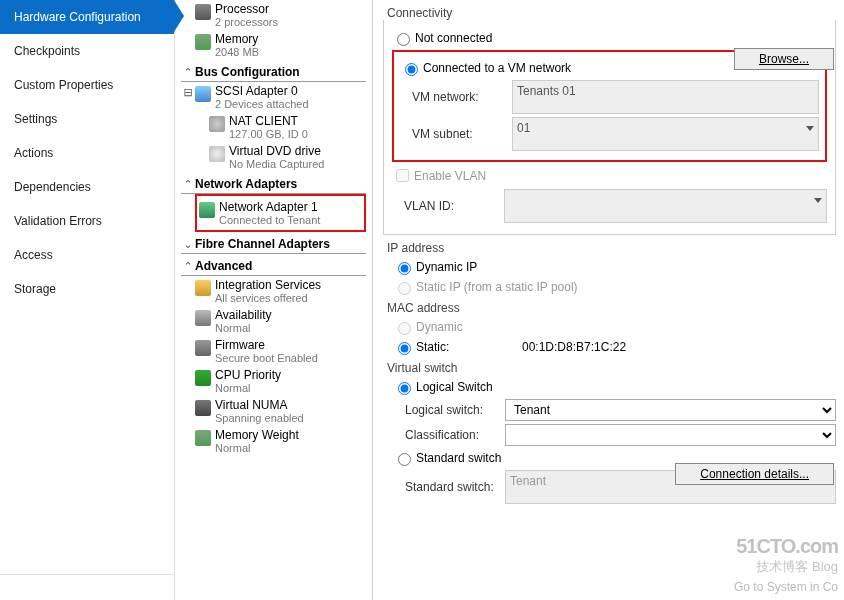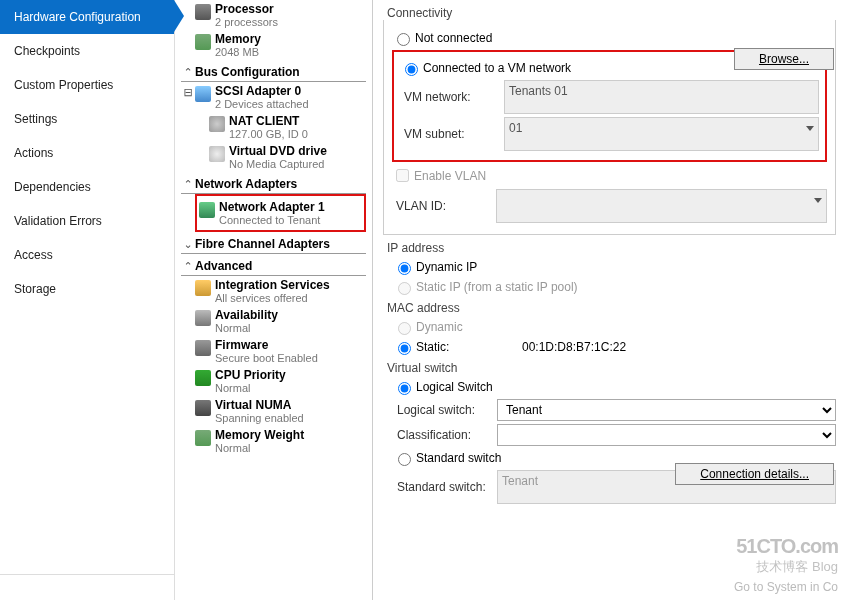--- a/index.html
+++ b/index.html
@@ -22,35 +22,35 @@
 .icon.proc { background:linear-gradient(#888,#555);}
 .icon.scsi { background:linear-gradient(#8cf,#48c);}
 .icon.disk { background:radial-gradient(circle,#ccc,#999);}
 .icon.dvd { background:radial-gradient(circle,#eee,#bbb);}
 .icon.nic { background:linear-gradient(#6c8,#385);}
 .icon.srv { background:linear-gradient(#fc6,#c93);}
 .icon.av { background:linear-gradient(#bbb,#777);}
 .icon.fw { background:linear-gradient(#999,#666);}
 .icon.cpu { background:linear-gradient(#3a3,#282);}
 .icon.numa { background:linear-gradient(#777,#444);}
-.tree-text .t { color:#000;font-weight:bold; }
+.tree-text .t { color:#000; }
 .tree-text .s { color:#777; font-size:11px; }
 .sect-head { font-weight:bold; border-bottom:1px solid #999; padding:2px 0 2px 0; margin-top:2px; display:flex; align-items:center;}
 .sect-head .tw { font-weight:normal; }
 .indent1 { margin-left:14px; }
 .indent2 { margin-left:28px; }
 .hilite { border:2px solid #d11; padding:4px 2px !important; }
 
 
 .right { flex:1; position:relative; padding:0 8px 8px 10px; background:#fff; overflow:hidden;}
 legend, .grouplbl { color:#444; padding:0 4px;}
 .grouplbl { margin:6px 0 4px 0; }
 .row { display:flex; align-items:center; margin:3px 0; }
 .row .lbl { width:100px; color:#333; }
-.row .lbl.ind { margin-left:4px; width:100px;}
+.row .lbl.ind { margin-left:12px; width:100px;}
 .row .val { flex:1; }
 input[type=text], select { width:100%; height:22px; border:1px solid #aaa; padding:0 4px; background:#fff;}
 input[disabled], select[disabled] { background:#eee; color:#777;}
 .ro { background:#eee; border:1px solid #ccc; height:34px; line-height:20px; padding:0 4px; color:#555; position:relative;}
 .ro.drop::after { content:""; position:absolute; right:4px; top:8px; border-left:4px solid transparent; border-right:4px solid transparent; border-top:5px solid #555;}
 .radio-row, .chk-row { display:flex; align-items:center; margin:4px 0;}
 .radio-row input, .chk-row input { margin-right:5px;}
 .btn { height:22px; padding:0 24px; border:1px solid #888; background:#eee; text-decoration:underline; cursor:pointer;}
 .redbox { border:2px solid #d11; padding:4px 6px 6px 6px; margin-bottom:4px;}
 .disabled-text { color:#999; }

